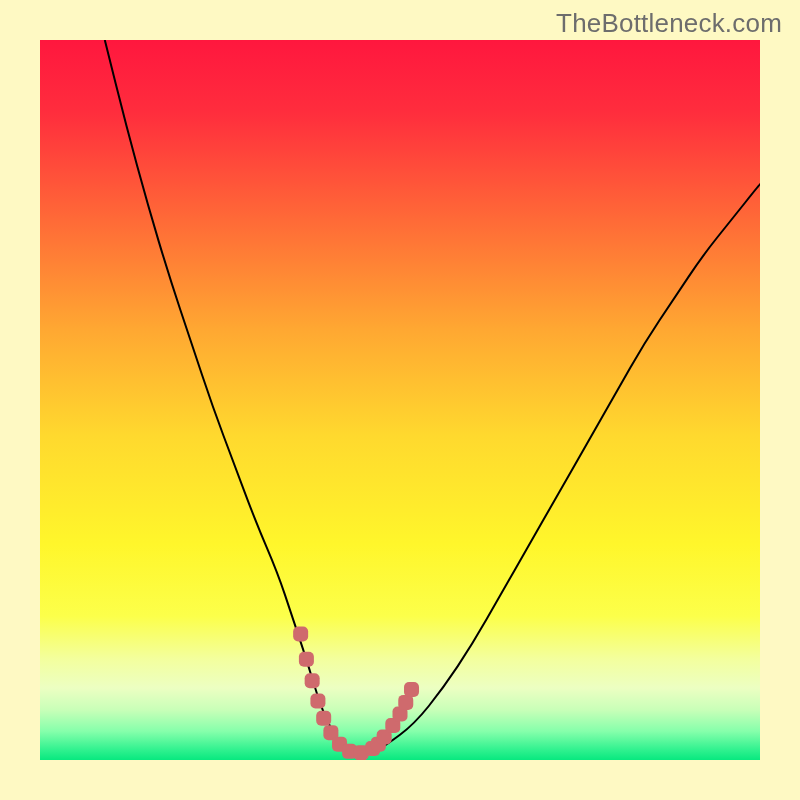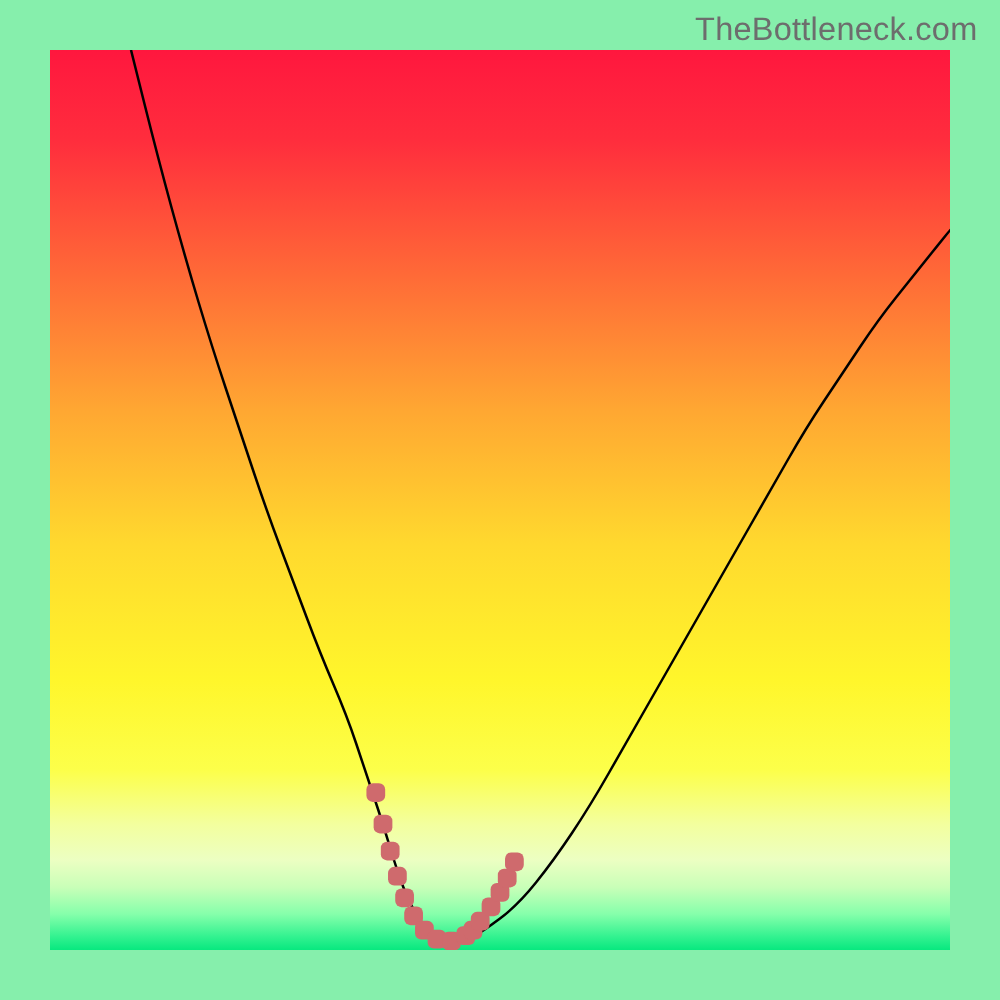--- a/index.html
+++ b/index.html
@@ -7,21 +7,21 @@
     width: 800px;
     height: 800px;
     background: #000;
     overflow: hidden;
     font-family: Arial, Helvetica, sans-serif;
   }
   .frame {
     position: absolute;
     left: 0; top: 0;
     width: 800px; height: 800px;
-    background: #86efac;
+    background: #fef9c3;
   }
   .plot {
     position: absolute;
     left: 40px;
     top: 40px;
     width: 720px;
     height: 720px;
     overflow: hidden;
   }
   .gradient {

